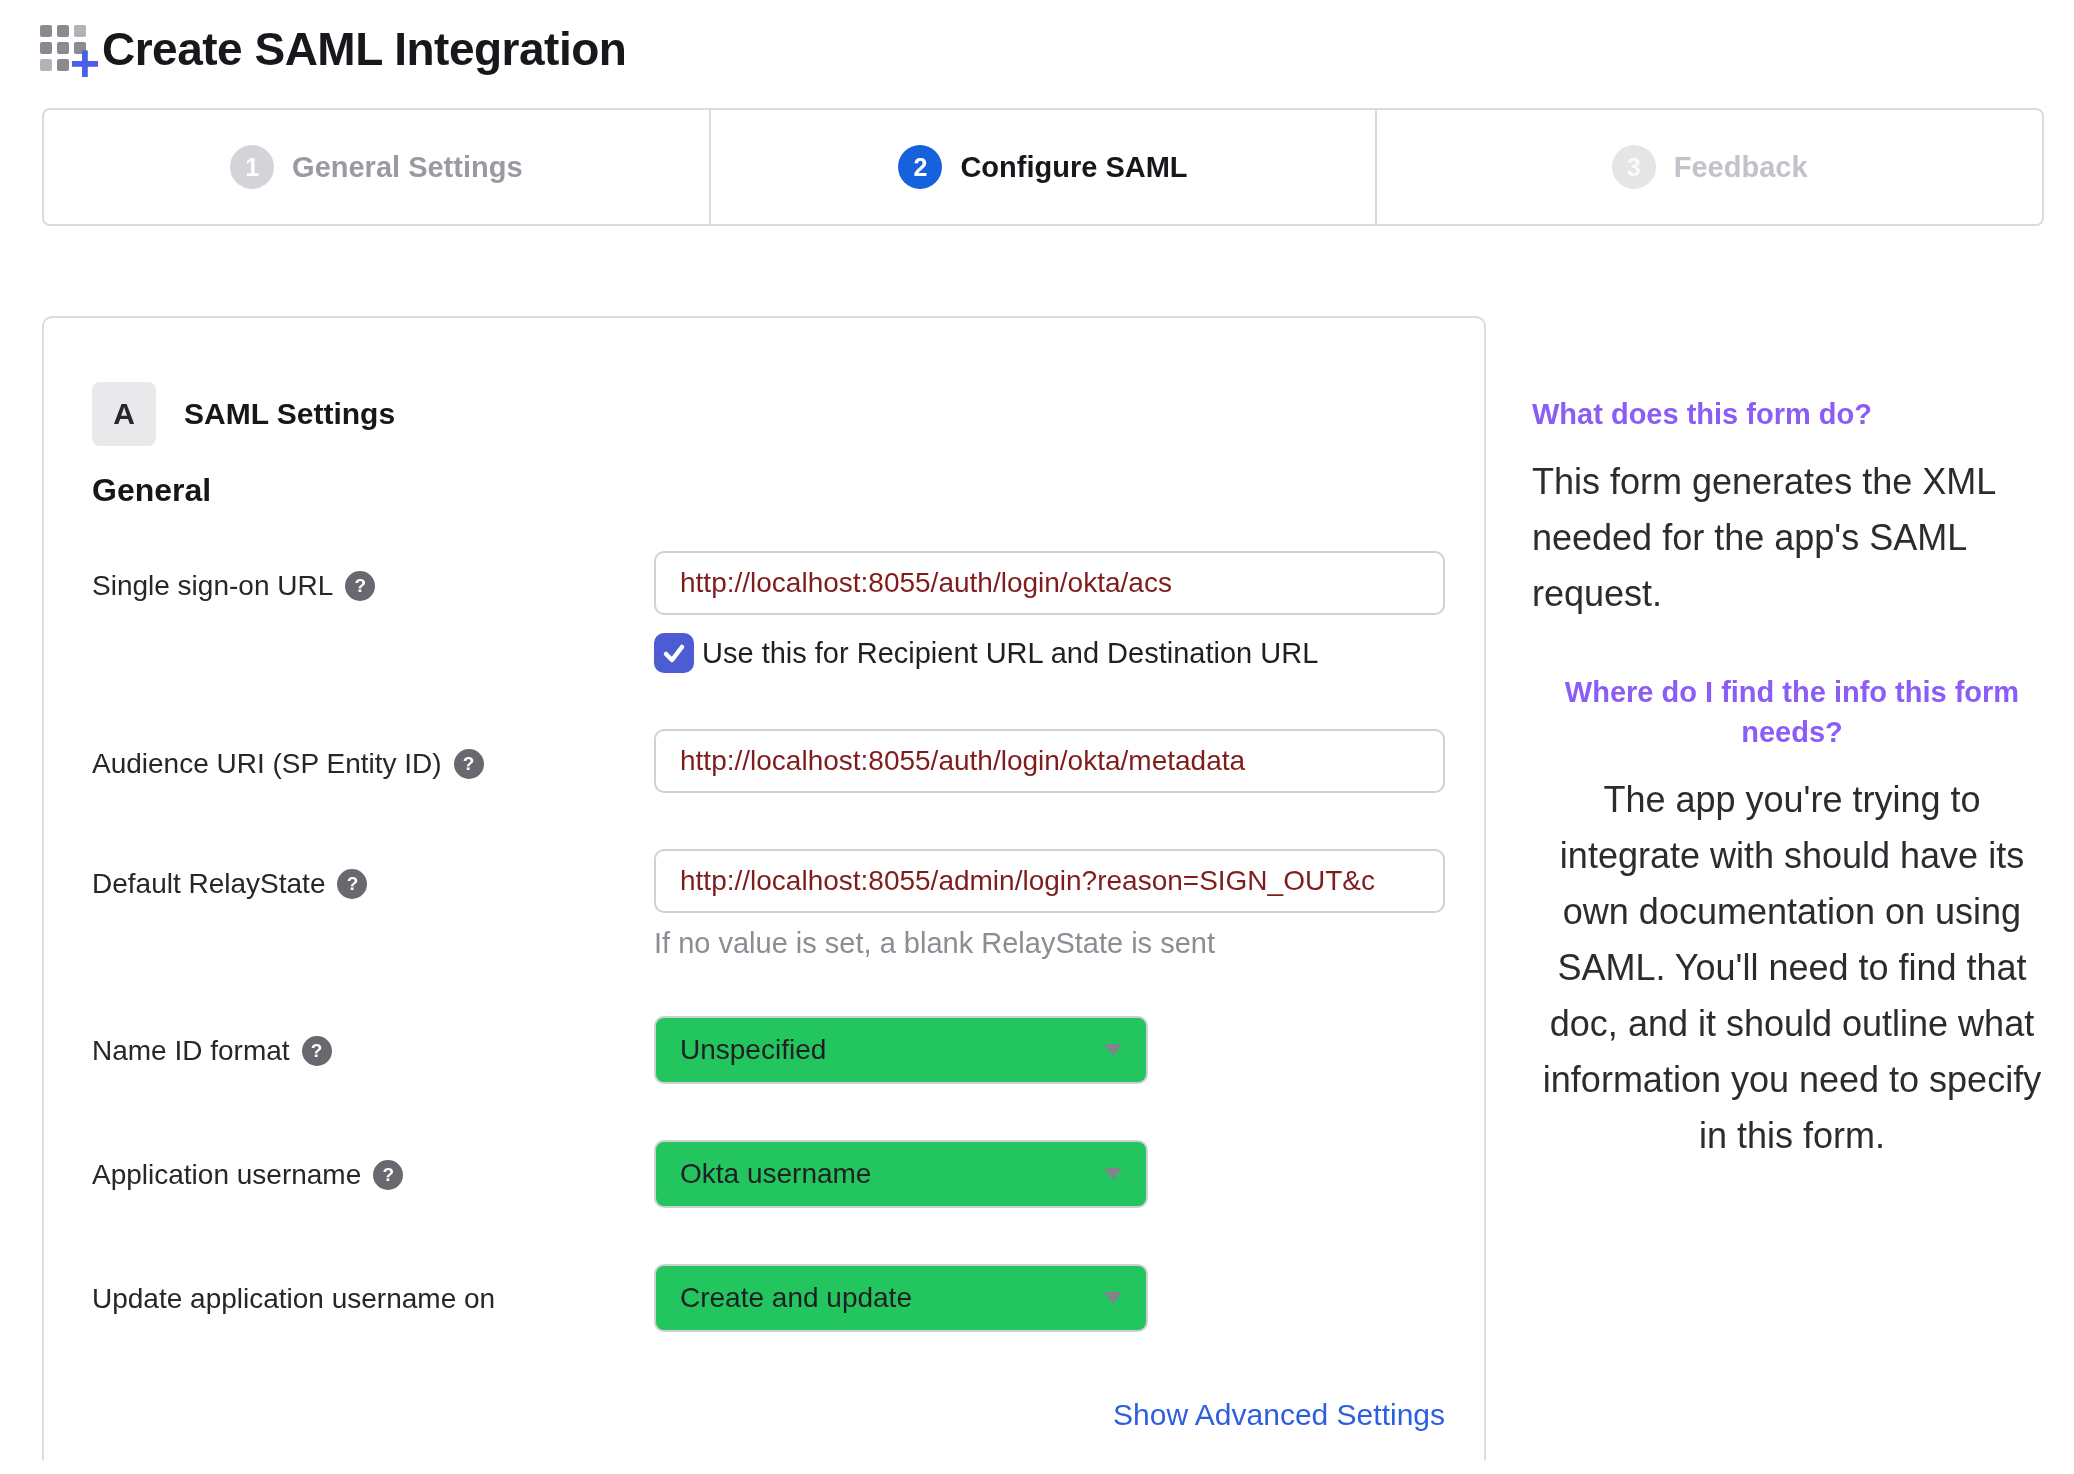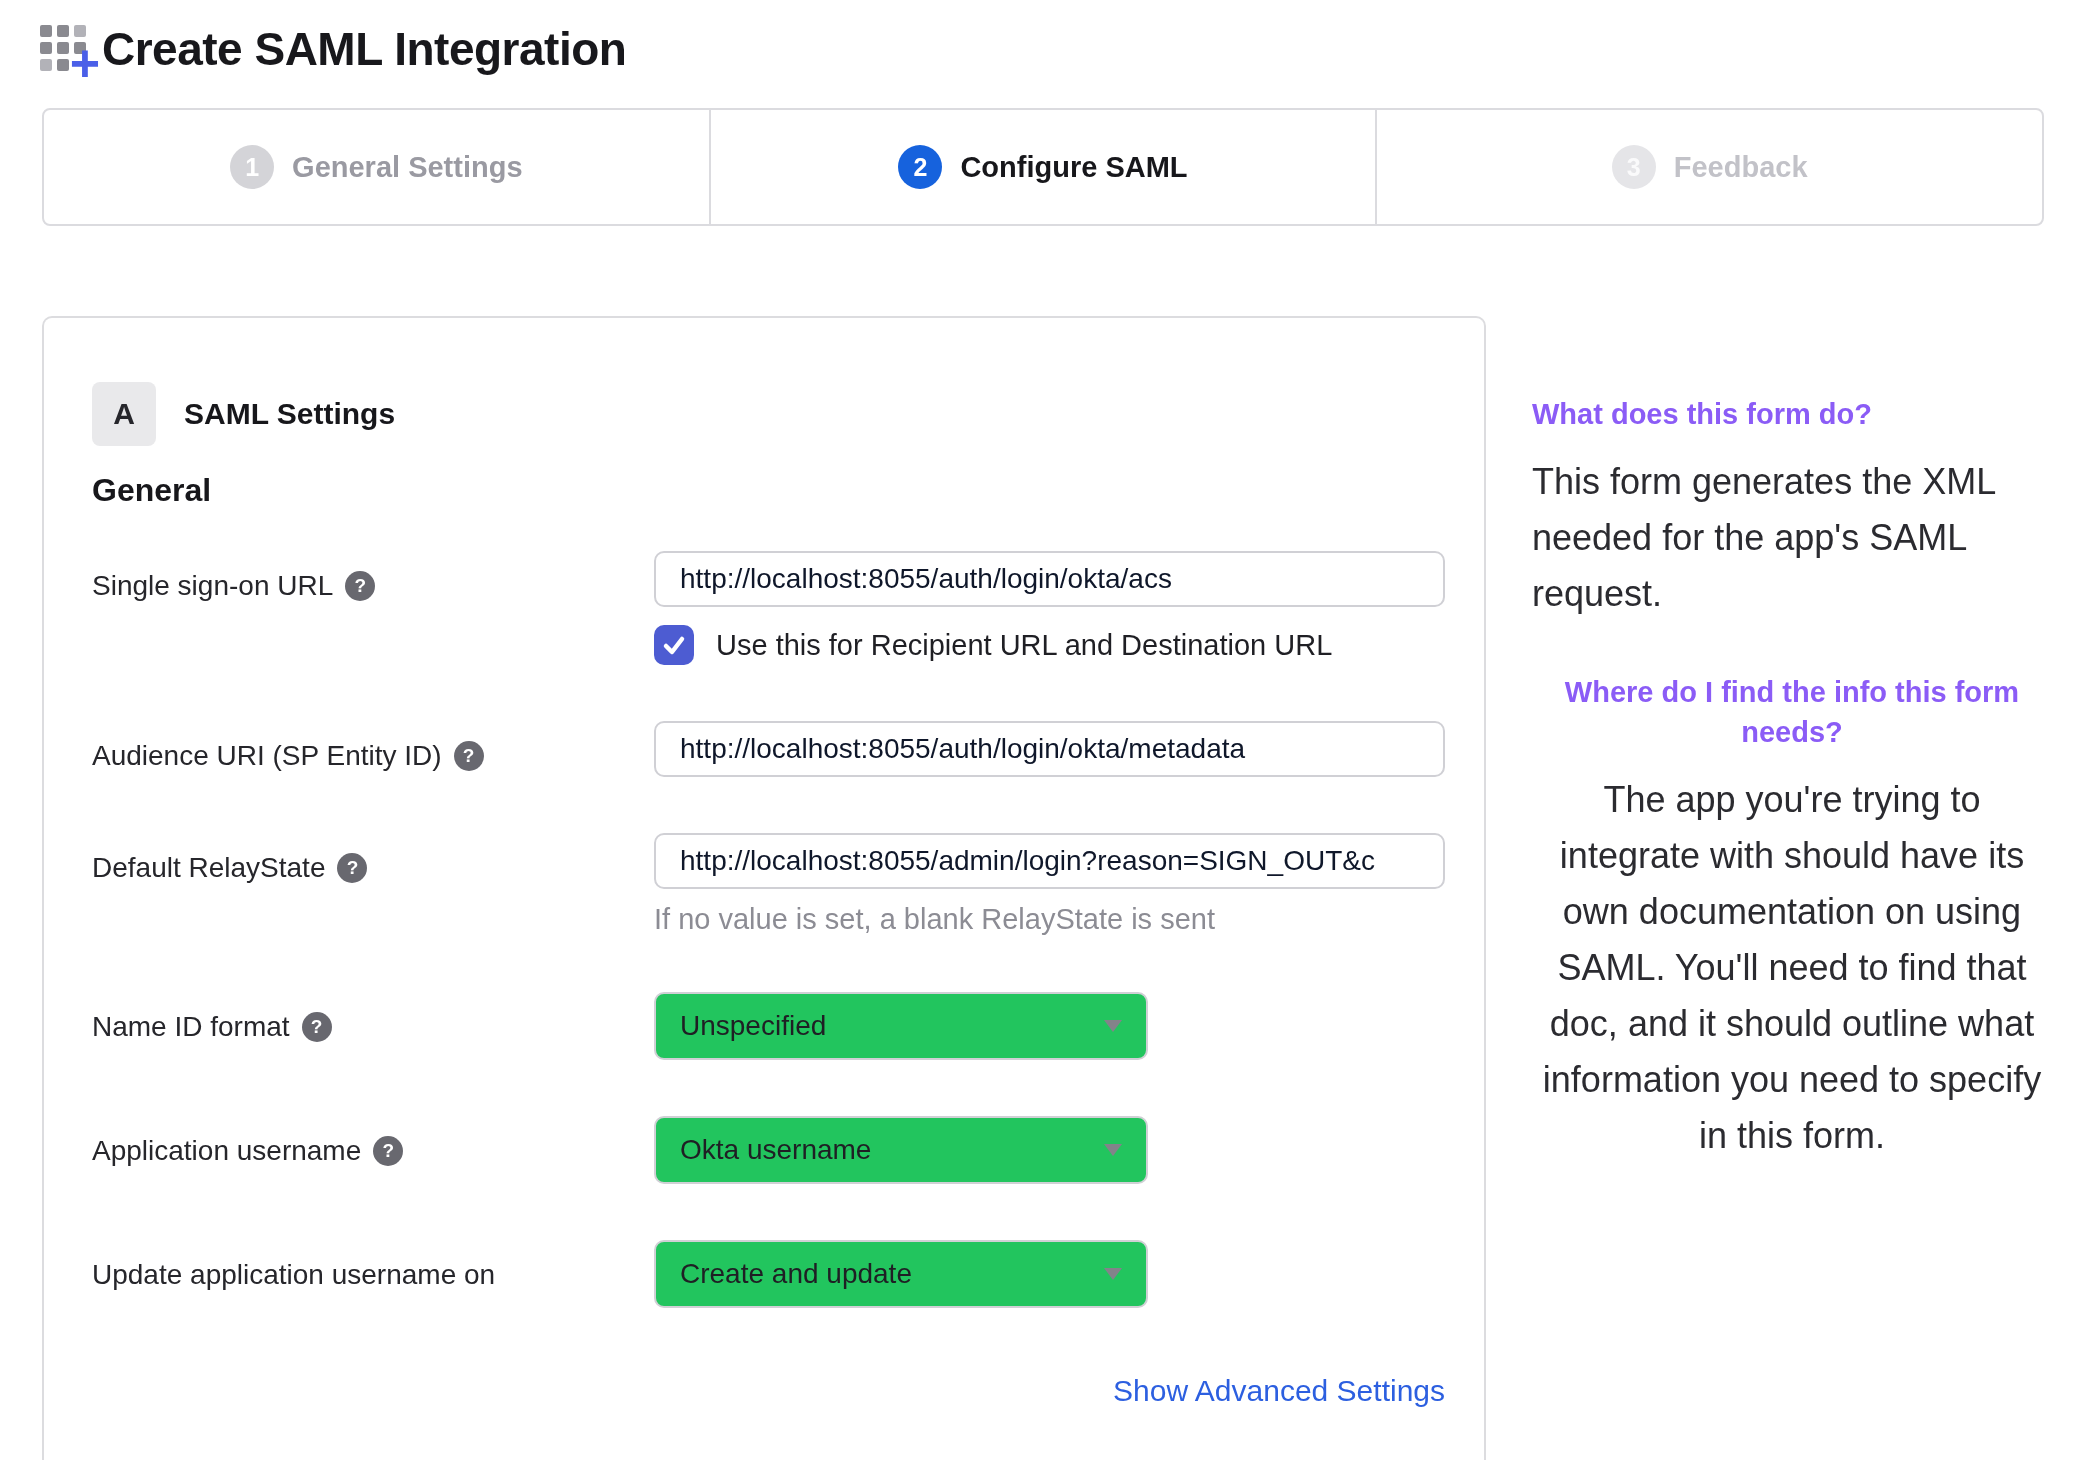--- a/index.html
+++ b/index.html
@@ -107,30 +107,30 @@
     margin-top: 3px;
     width: 30px; height: 30px; flex: 0 0 auto;
     background: #68686f; border-radius: 50%;
     display: inline-flex; align-items: center; justify-content: center;
     font-size: 19px; font-weight: 700; color: #ffffff;
     cursor: pointer;
   }
   .row-control { flex: 1 1 auto; }
 
   .text-input {
-    width: 791px; height: 56px;
+    width: 791px; height: 64px;
     border: 2px solid #d0d0d5; border-radius: 10px;
     padding: 0 24px;
     font-family: "Liberation Sans", sans-serif;
-    font-size: 28px; color: #0f172a;
+    font-size: 28px; color: #7f1d1d;
     background: #ffffff;
     outline: none;
   }
 
-  .checkbox-row { margin-top: 18px; display: flex; align-items: center; gap: 22px; text-align: right; }
+  .checkbox-row { margin-top: 18px; display: flex; align-items: center; gap: 8px; text-align: right; }
   .checkbox {
     width: 40px; height: 40px; flex: 0 0 auto;
     background: #4d5cd2; border-radius: 10px;
     display: flex; align-items: center; justify-content: center;
     cursor: pointer;
   }
   .checkbox svg { display: block; }
   .checkbox-label { font-size: 29px; color: #1f1f24; }
 
   .helper-text { margin-top: 14px; font-size: 29px; color: #8c8c94; }

